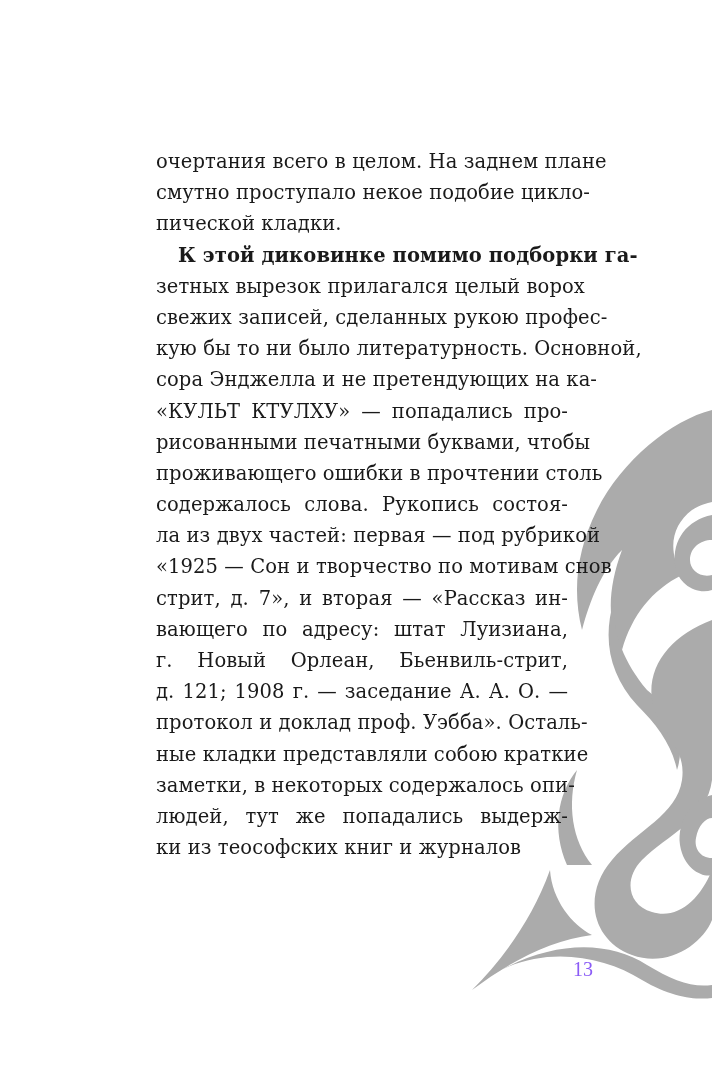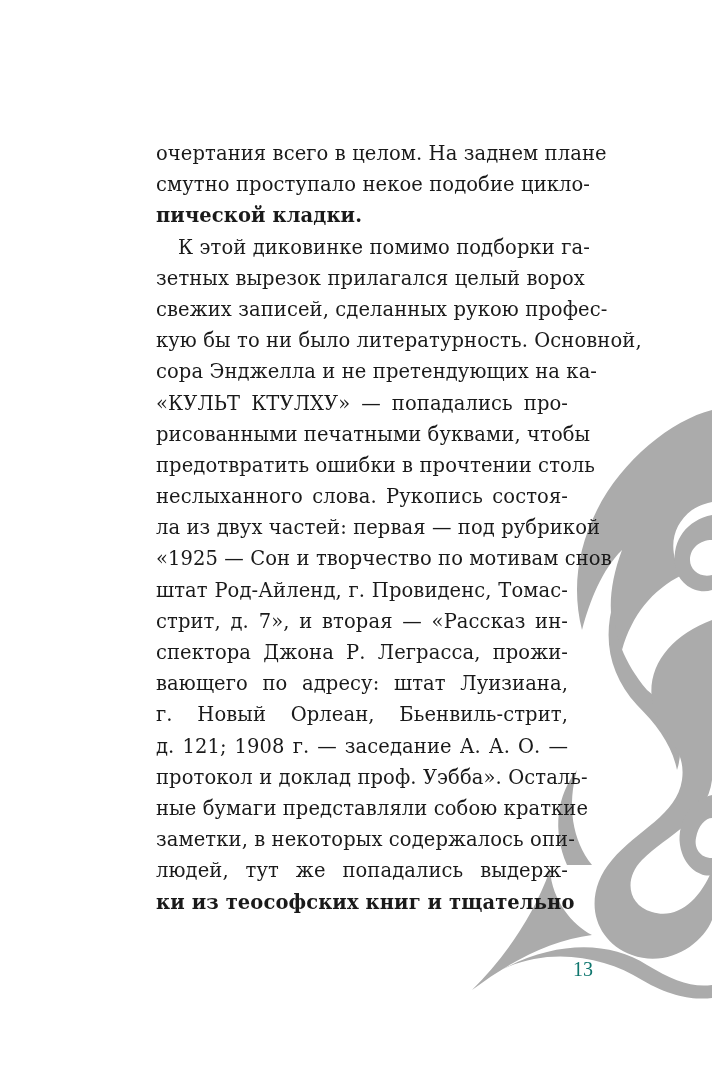--- a/index.html
+++ b/index.html
@@ -12,41 +12,41 @@
       color: #1a1a1a;
     }
     .page { position: absolute; left: 0; top: 0; width: 712px; height: 1080px; }
     .ornament {
       position: absolute;
       right: 0; top: 400px;
       width: 240px; height: 600px;
     }
     .text-column {
       position: absolute;
-      left: 156px; top: 138px;
+      left: 156px; top: 146px;
       width: 412px;
     }
     .line {
       display: block;
       height: 31.2px;
       line-height: 31.2px;
       font-size: 19.5px;
       white-space: nowrap;
       text-align: justify;
       text-align-last: justify;
       letter-spacing: 0.1px;
     }
-    .line.last { text-align-last: left; font-weight: bold; }
-    .line.indent { padding-left: 22px; }
+    .line.last { text-align-last: left; }
+    .line.indent { padding-left: 22px; font-weight: bold; }
     .page-number {
       position: absolute;
       left: 573px; top: 958px;
       font-size: 20px;
       font-family: "Liberation Serif", serif;
-      color: #0f766e;
+      color: #8b5cf6;
     }
   </style>
 </head>
 <body>
 
 <div class="page">
 
   <svg class="ornament" viewBox="0 0 240 600" xmlns="http://www.w3.org/2000/svg">
     <g fill="#ABABAB">
 
@@ -74,32 +74,30 @@
       <span class="line last">пической кладки.</span>
     </div>
     <div>
       <span class="line indent">К этой диковинке помимо подборки га-</span>
       <span class="line">зетных вырезок прилагался целый ворох</span>
       <span class="line">свежих записей, сделанных рукою профес-</span>
       <span class="line">кую бы то ни было литературность. Основной,</span>
       <span class="line">сора Энджелла и не претендующих на ка-</span>
       <span class="line">«КУЛЬТ КТУЛХУ» — попадались про-</span>
       <span class="line">рисованными печатными буквами, чтобы</span>
-      <span class="line">предотвратить ошибки в прочтении столь</span>
-      <span class="line">неслыханного слова. Рукопись состоя-</span>
+      <span class="line">проживающего ошибки в прочтении столь</span>
+      <span class="line">содержалось слова. Рукопись состоя-</span>
       <span class="line">ла из двух частей: первая — под рубрикой</span>
       <span class="line">«1925 — Сон и творчество по мотивам снов</span>
-      <span class="line">штат Род-Айленд, г. Провиденс, Томас-</span>
       <span class="line">стрит, д. 7», и вторая — «Рассказ ин-</span>
-      <span class="line">спектора Джона Р. Леграсса, прожи-</span>
       <span class="line">вающего по адресу: штат Луизиана,</span>
       <span class="line">г. Новый Орлеан, Бьенвиль-стрит,</span>
       <span class="line">д. 121; 1908 г. — заседание А. А. О. —</span>
       <span class="line">протокол и доклад проф. Уэбба». Осталь-</span>
-      <span class="line">ные бумаги представляли собою краткие</span>
+      <span class="line">ные кладки представляли собою краткие</span>
       <span class="line">заметки, в некоторых содержалось опи-</span>
       <span class="line">людей, тут же попадались выдерж-</span>
-      <span class="line last">ки из теософских книг и тщательно</span>
+      <span class="line last">ки из теософских книг и журналов</span>
     </div>
   </div>
 
   <div class="page-number">13</div>
 </div>
 
 </body></html>

